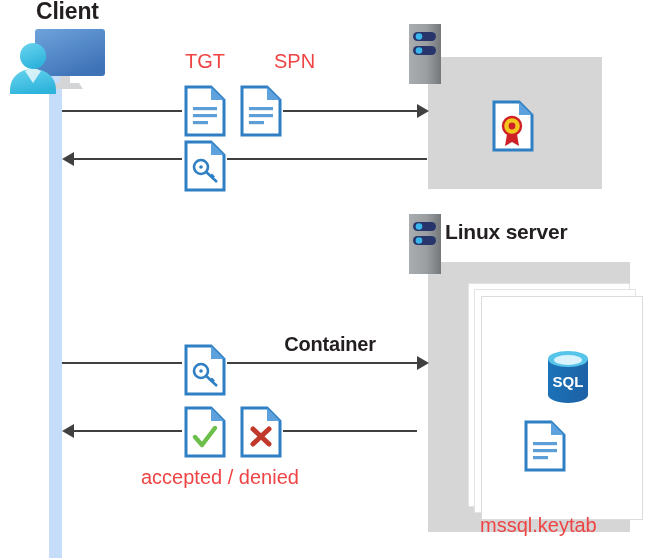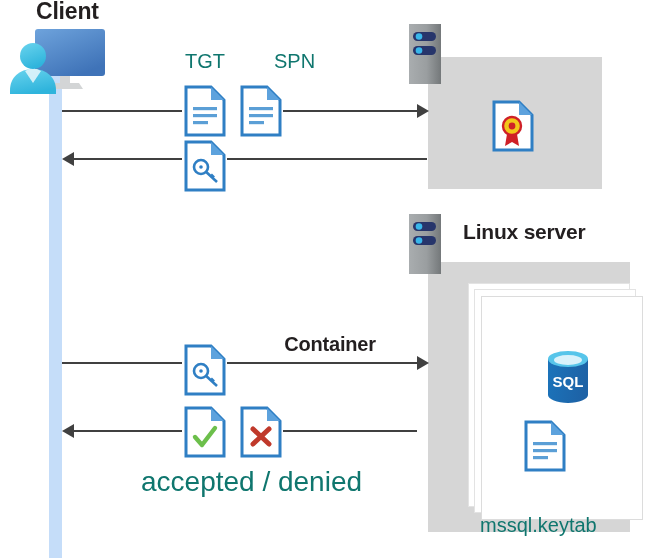--- a/index.html
+++ b/index.html
@@ -19,38 +19,38 @@
 
   
   .ttl-bold{
     font-weight:bold;
     color:#231f20;
     letter-spacing:-0.2px;
     line-height:1.16;
     white-space:pre-line;
   }
   .lbl{
-    color:#0f766e;
+    color:#ef4444;
     font-weight:normal;
     white-space:nowrap;
   }
 
   
   #client-title{left:36px;top:-2px;font-size:23px;}
   
   #dc-title{left:463px;top:2px;font-size:21px;}
   
-  #ls-title{left:463px;top:220px;font-size:21px;}
+  #ls-title{left:445px;top:220px;font-size:21px;}
   
   #container-title{left:0;top:310px;width:660px;text-align:center;font-size:20px;}
   #container-title span{display:inline-block;}
 
   #lbl-tgt{left:185px;top:50px;font-size:20px;}
   #lbl-spn{left:240px;top:50px;font-size:20px;margin-left:34px;}
-  #lbl-accden{left:141px;top:466px;font-size:28px;}
+  #lbl-accden{left:141px;top:466px;font-size:20px;}
   #lbl-keytab{left:480px;top:474px;font-size:20px;margin-top:40px;}
 
   
   #lifeline{
     left:49px;top:62px;width:13px;height:496px;
     background:#c5ddf9;
   }
 
   
   #dc-box{

